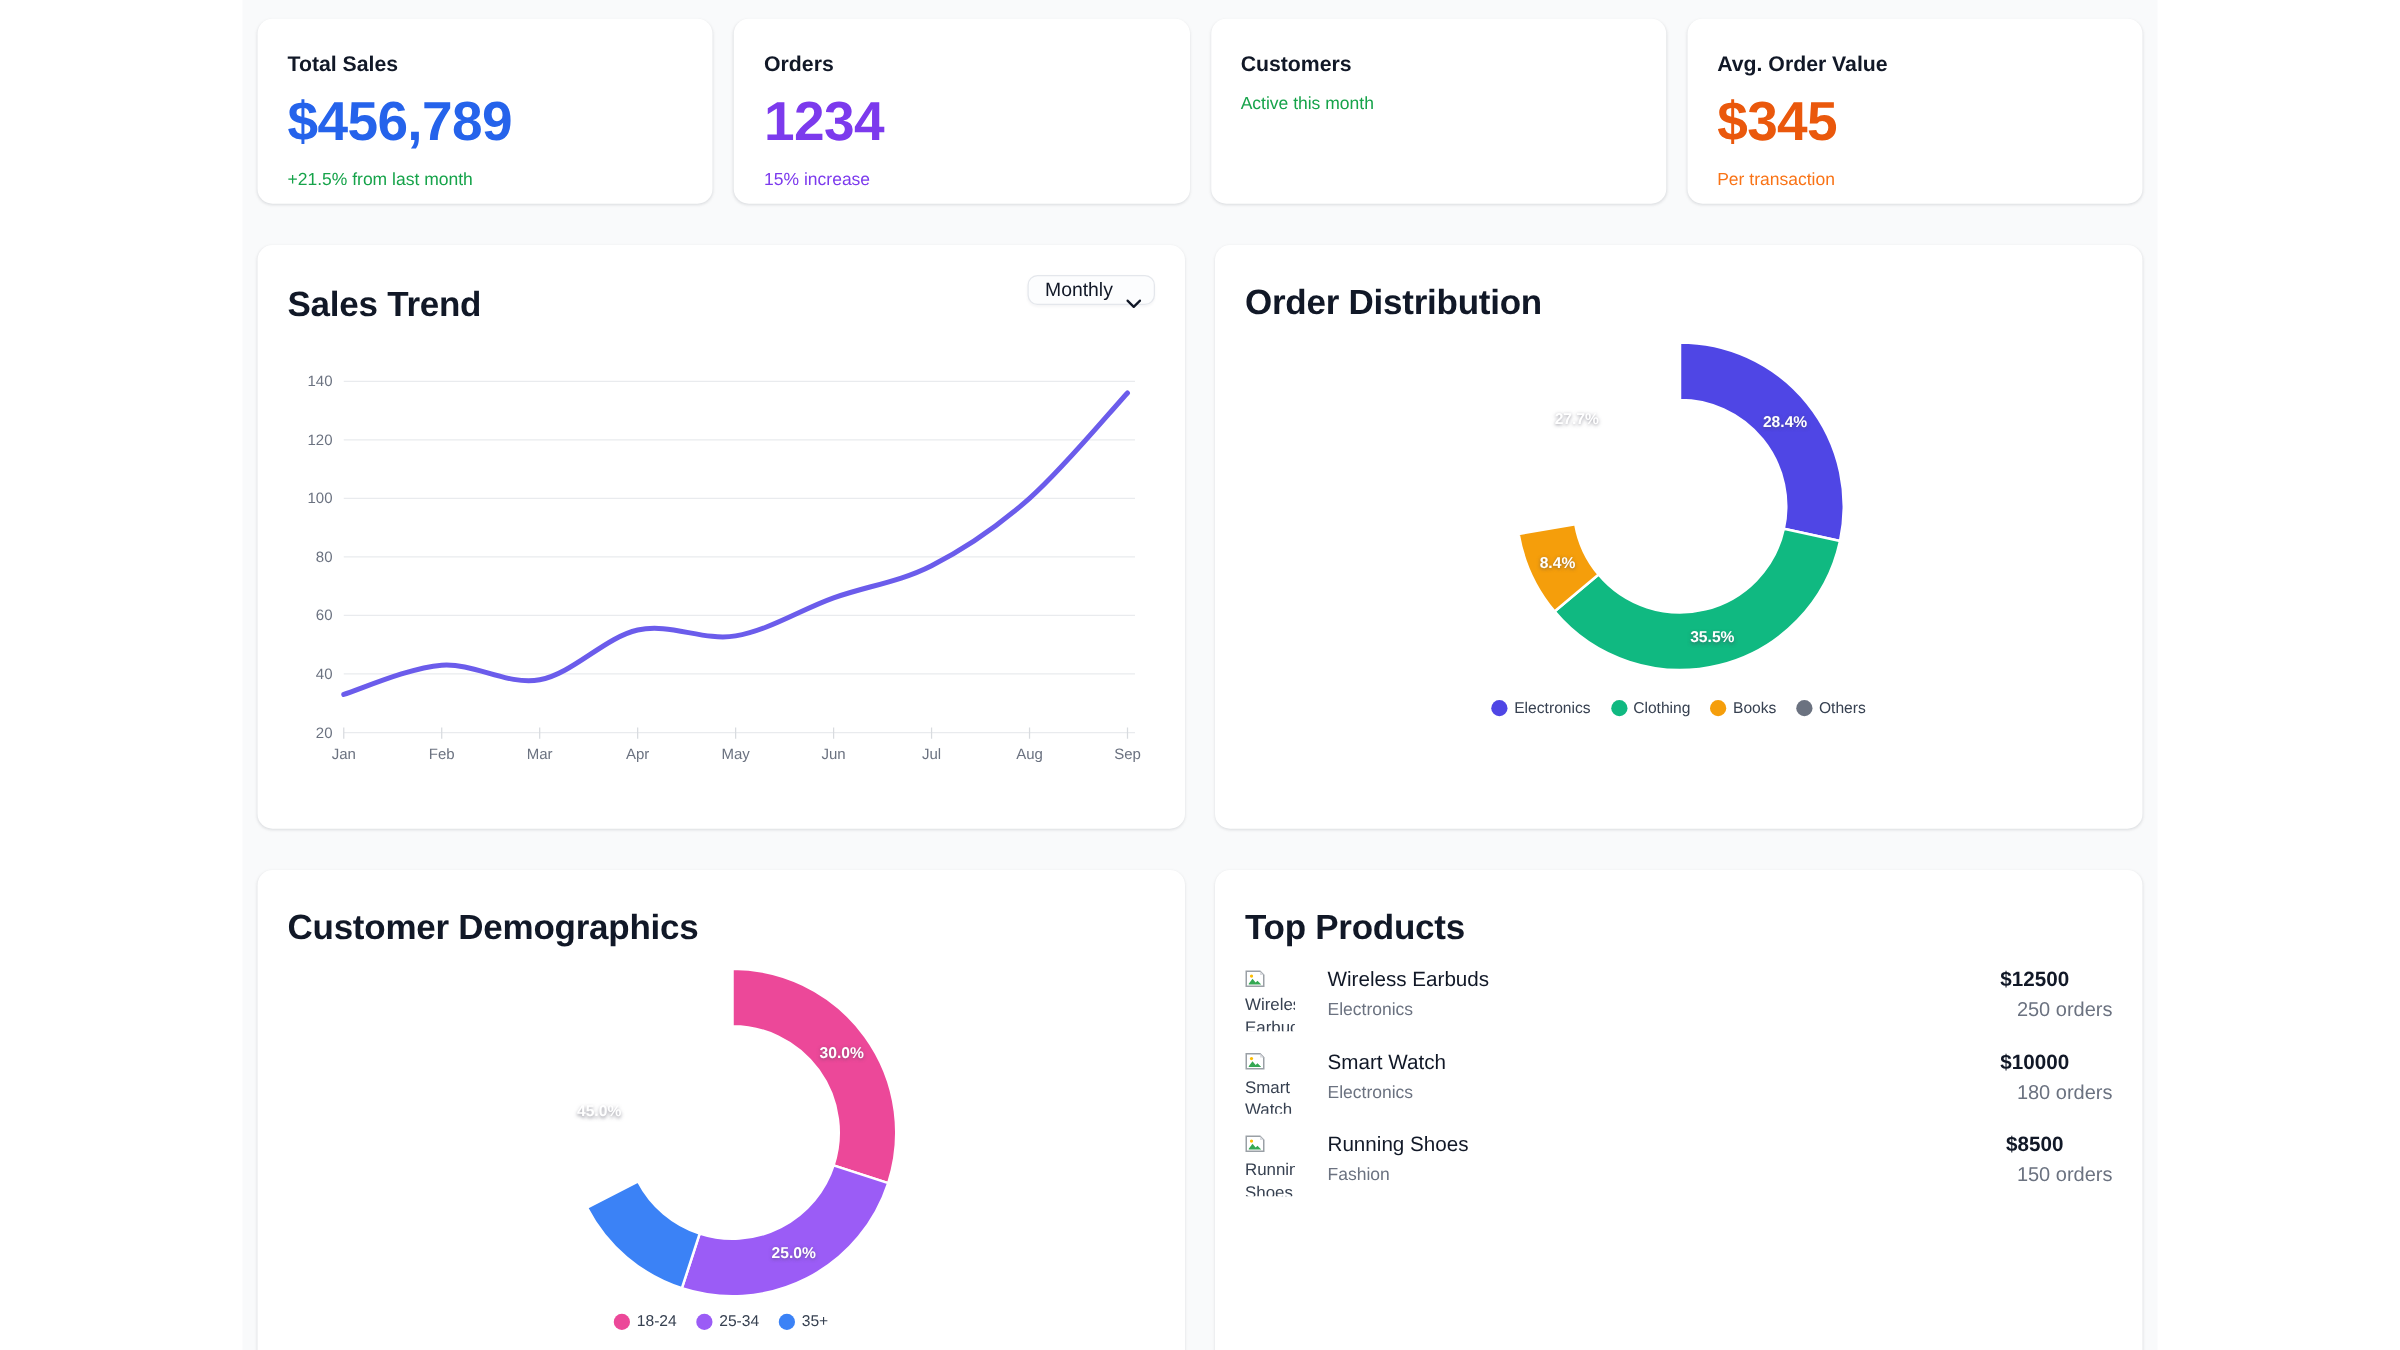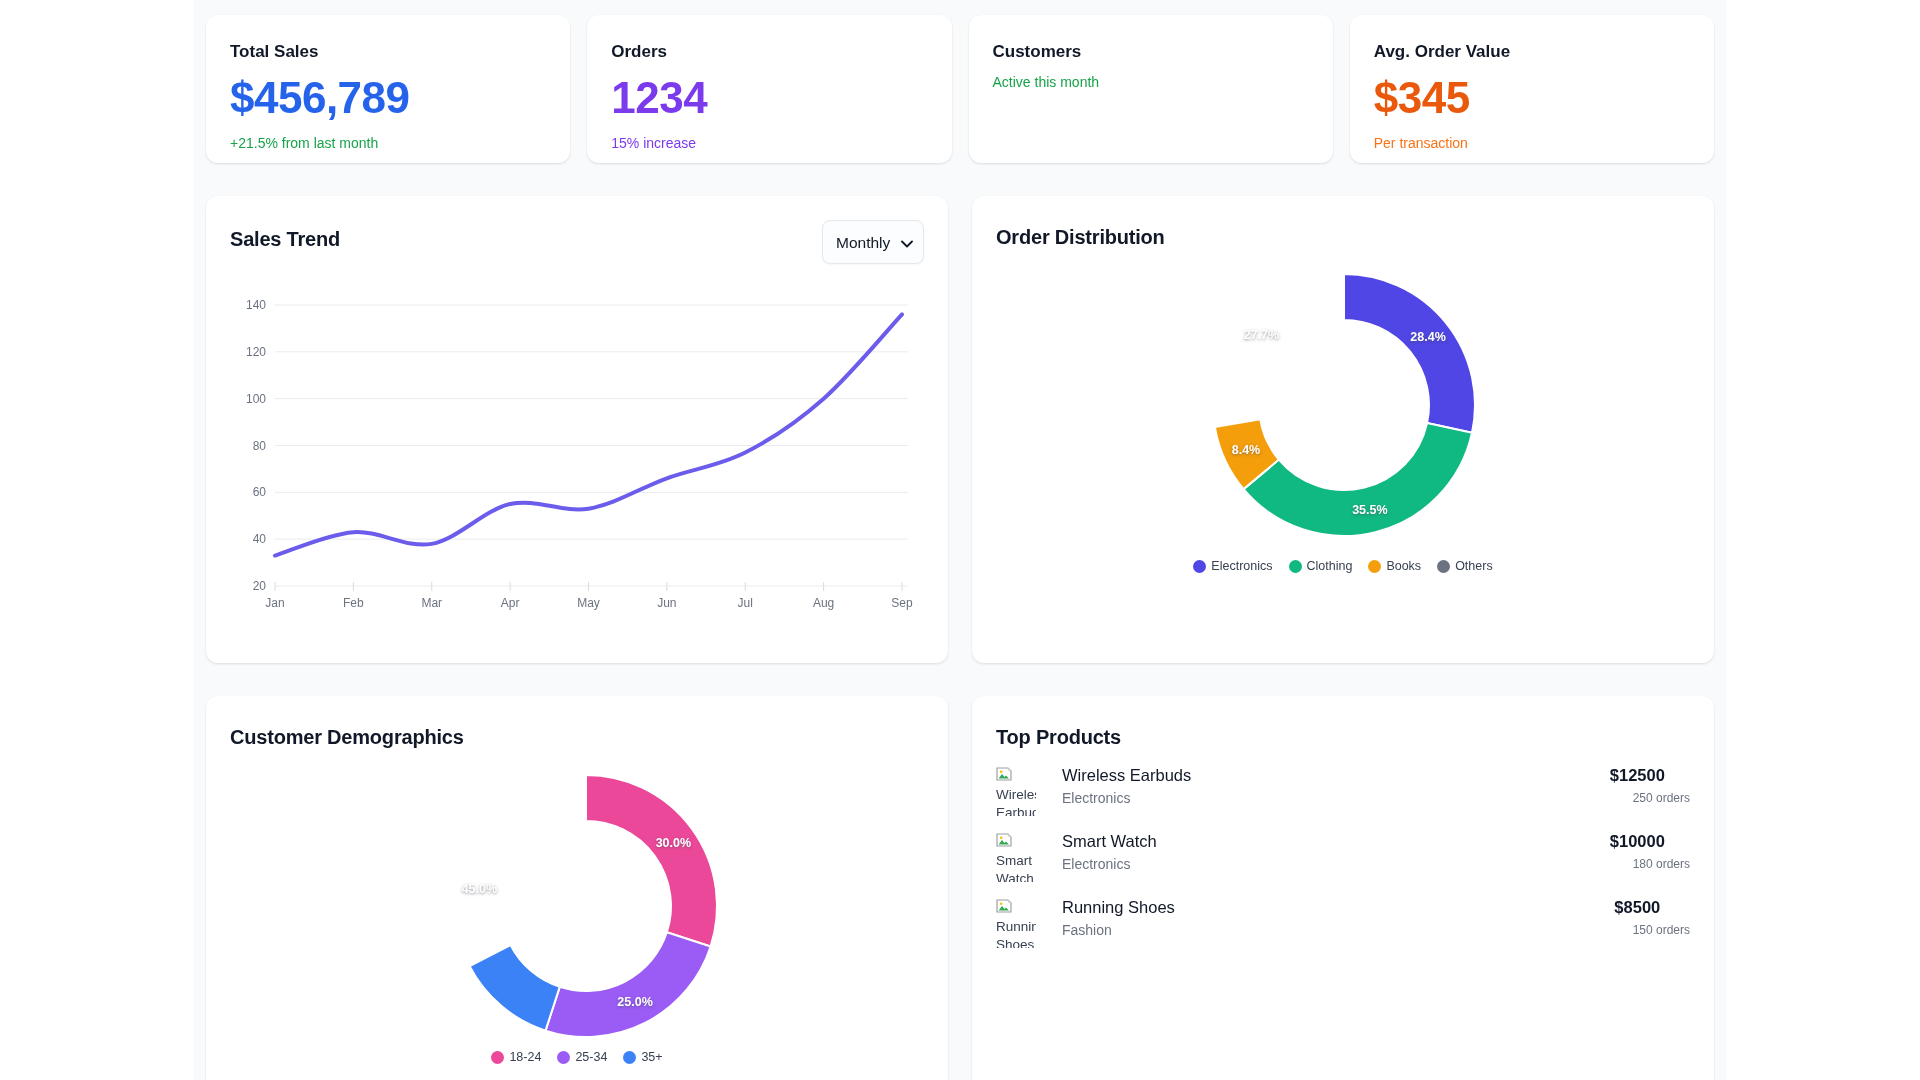--- a/index.html
+++ b/index.html
@@ -16,29 +16,29 @@
   .stat-note  { font-size:14px; margin-top:12px; }
   .c-blue{color:#2563eb} .c-purple{color:#7c3aed} .c-green{color:#059669} .c-orange{color:#ea580c}
   .n-green{color:#16a34a} .n-purple{color:#7c3aed} .n-orange{color:#f97316}
 
   
   .grid2 { display:grid; grid-template-columns:1fr 1fr; gap:24px; margin-top:33px; }
   .card { background:#fff; border-radius:12px; position:relative; overflow:hidden;
     box-shadow:0 1px 3px rgba(16,24,40,.08), 0 1px 2px rgba(16,24,40,.05); }
   .row2 .card { height:467px; }
   .row3 .card { height:520px; }
-  .card h2 { margin:0; font-size:20px; font-weight:800; color:#111827; letter-spacing:-.2px; }
+  .card h2 { margin:0; font-size:28px; font-weight:800; color:#111827; letter-spacing:-.2px; }
   .card-head { position:relative; z-index:2; display:flex; justify-content:space-between;
     align-items:flex-start; padding:24px 24px 0; }
   .card-head h2 { margin-top:8px; }
   .pad-head { padding:30px 24px 0; position:relative; z-index:2; }
 
   .select-wrap { position:relative; }
   select { appearance:none; -webkit-appearance:none; font-family:inherit; font-size:15.5px; color:#111827;
-    height:44px; padding:0 32px 0 13px; border:1px solid #e4e7ec; border-radius:8px; background:#fcfdfe;
+    height:24px; padding:0 32px 0 13px; border:1px solid #e4e7ec; border-radius:8px; background:#fcfdfe;
     box-shadow:0 1px 2px rgba(16,24,40,.04); cursor:pointer; }
   .chev { position:absolute; right:11px; top:14px; pointer-events:none; }
 
   svg.chart-canvas { position:absolute; left:0; top:0; z-index:1; pointer-events:none; }
   .slice-label { font-size:12.5px; font-weight:700; fill:#ffffff; text-shadow:0 1px 3px rgba(70,70,85,.55); }
   .tick-label { font-size:12px; fill:#6b7280; }
 
   .legend { position:absolute; left:0; width:100%; display:flex; justify-content:center; gap:16px;
     align-items:center; z-index:2; }
   #dist-legend { top:363px; }
@@ -49,21 +49,21 @@
   
   .plist { margin-top:17px; }
   .prow { display:flex; align-items:flex-start; margin-bottom:16px; }
   .thumb { flex:none; width:40px; height:50px; overflow:hidden; font-size:13.5px; color:#374151; line-height:1.32; }
   .bimg-icon { display:inline-block; vertical-align:top; margin:1px 2px 0 0; }
   .pinfo { margin-left:26px; }
   .pname { font-size:16.5px; font-weight:500; color:#111827; }
   .pcat  { font-size:14px; color:#6b7280; margin-top:5px; }
   .pright { margin-left:auto; text-align:center; }
   .pprice { font-size:16.5px; font-weight:700; color:#111827; }
-  .porders { font-size:12px; color:#6b7280; margin-top:6px;margin-left:48px; }
+  .porders { font-size:16px; color:#6b7280; margin-top:6px;margin-left:48px; }
 </style>
 </head>
 <body>
 
 <div class="container">
 
   <section class="stats">
     <div class="stat-card">
       <div class="stat-label">Total Sales</div>
       <div class="stat-value c-blue">$456,789</div>

